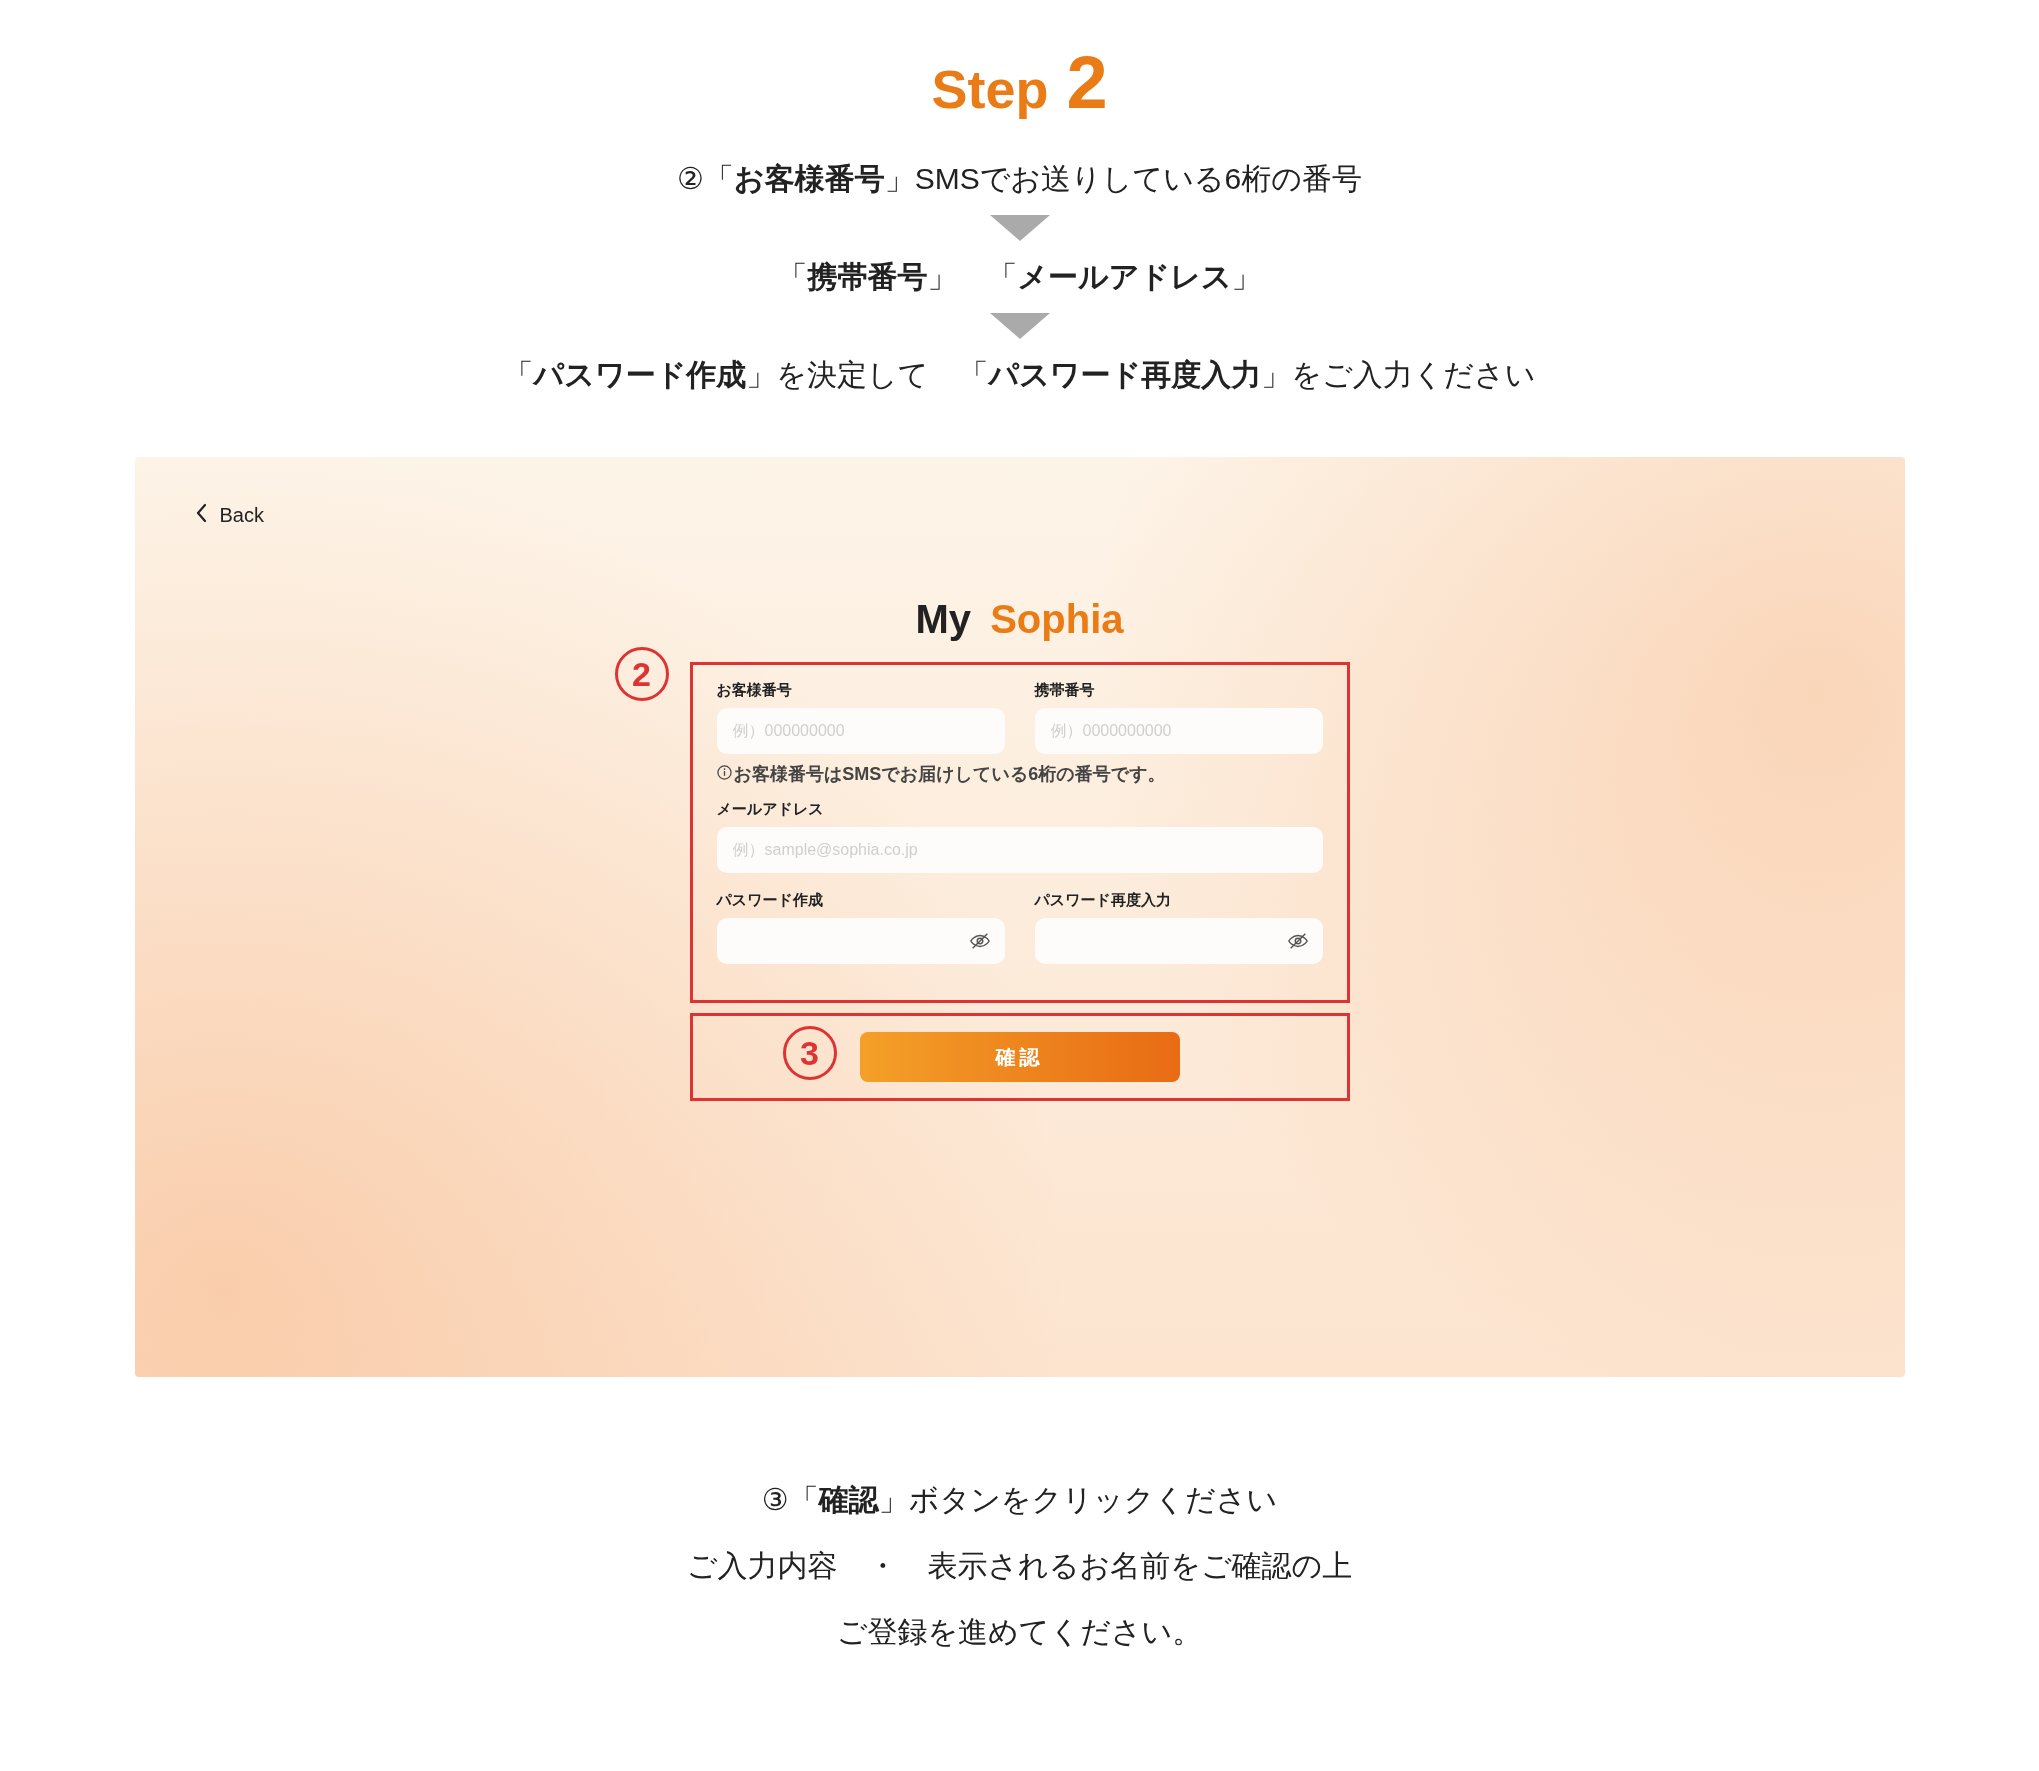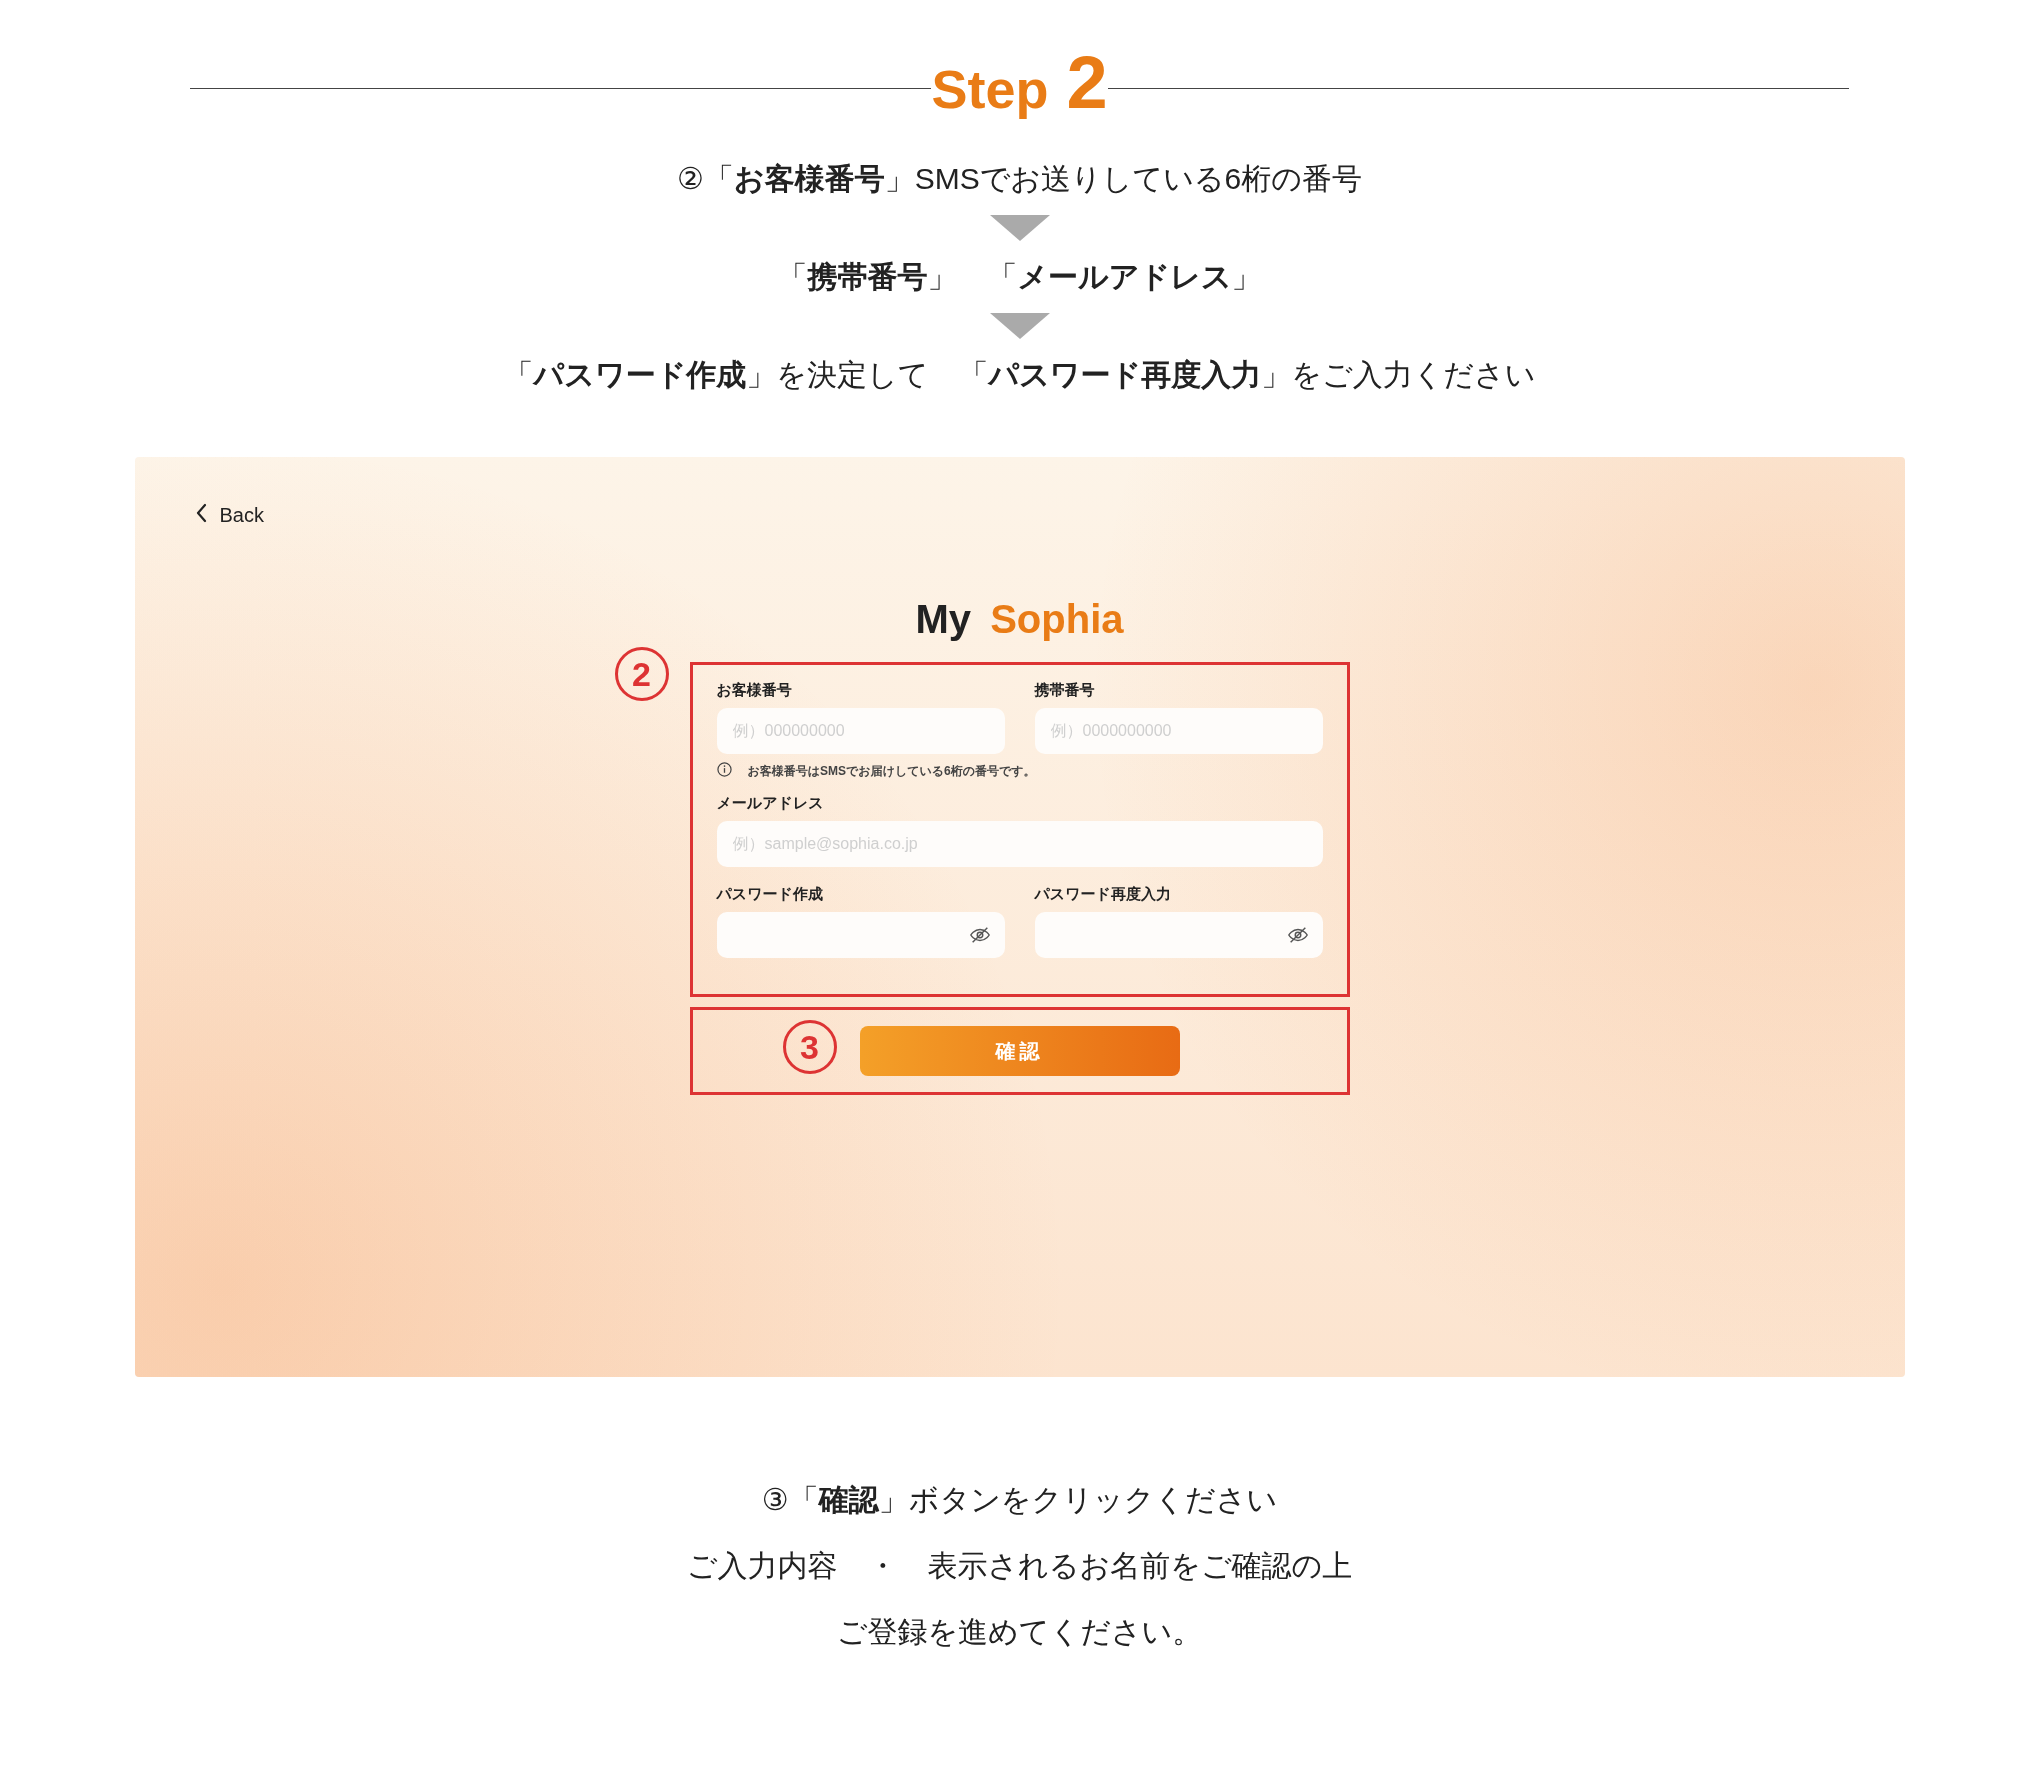--- a/index.html
+++ b/index.html
@@ -11,20 +11,21 @@
       min-height: 1771px;
       padding-top: 40px;
     }
 
     
     .step-head {
       display: flex;
       align-items: center;
       justify-content: center;
       margin: 0 190px 30px;
+      flex-direction: column;
     }
     .step-head .line {
       flex: 1;
       height: 1px;
       background: #444;
       position: relative;
       top: 6px;
     }
     .step-label {
       display: flex;
@@ -111,22 +112,22 @@
       height: 46px;
       border-radius: 10px;
       border: none;
       padding: 4px 16px;
       font-size: 16px;
       background: #fefcfa;
       color: #555;
     }
     .input::placeholder { color: #cfcfcf; font-weight: 400; }
     .hint {
-      font-size: 12px; color: #444; font-weight: 700;
-      display: flex; align-items: center; gap: 16px;
+      font-size: 18px; color: #444; font-weight: 700;
+      display: flex; align-items: center; gap: 2px;
       margin-top: -10px; margin-bottom: 14px; text-align: right;
     }
     .hint svg { width: 15px; height: 15px; flex-shrink: 0; }
     .pw-wrap { position: relative; }
     .eye {
       position: absolute;
       right: 14px; top: 50%; transform: translateY(-50%);
       width: 22px; height: 22px;
       cursor: pointer;
       color: #555;

